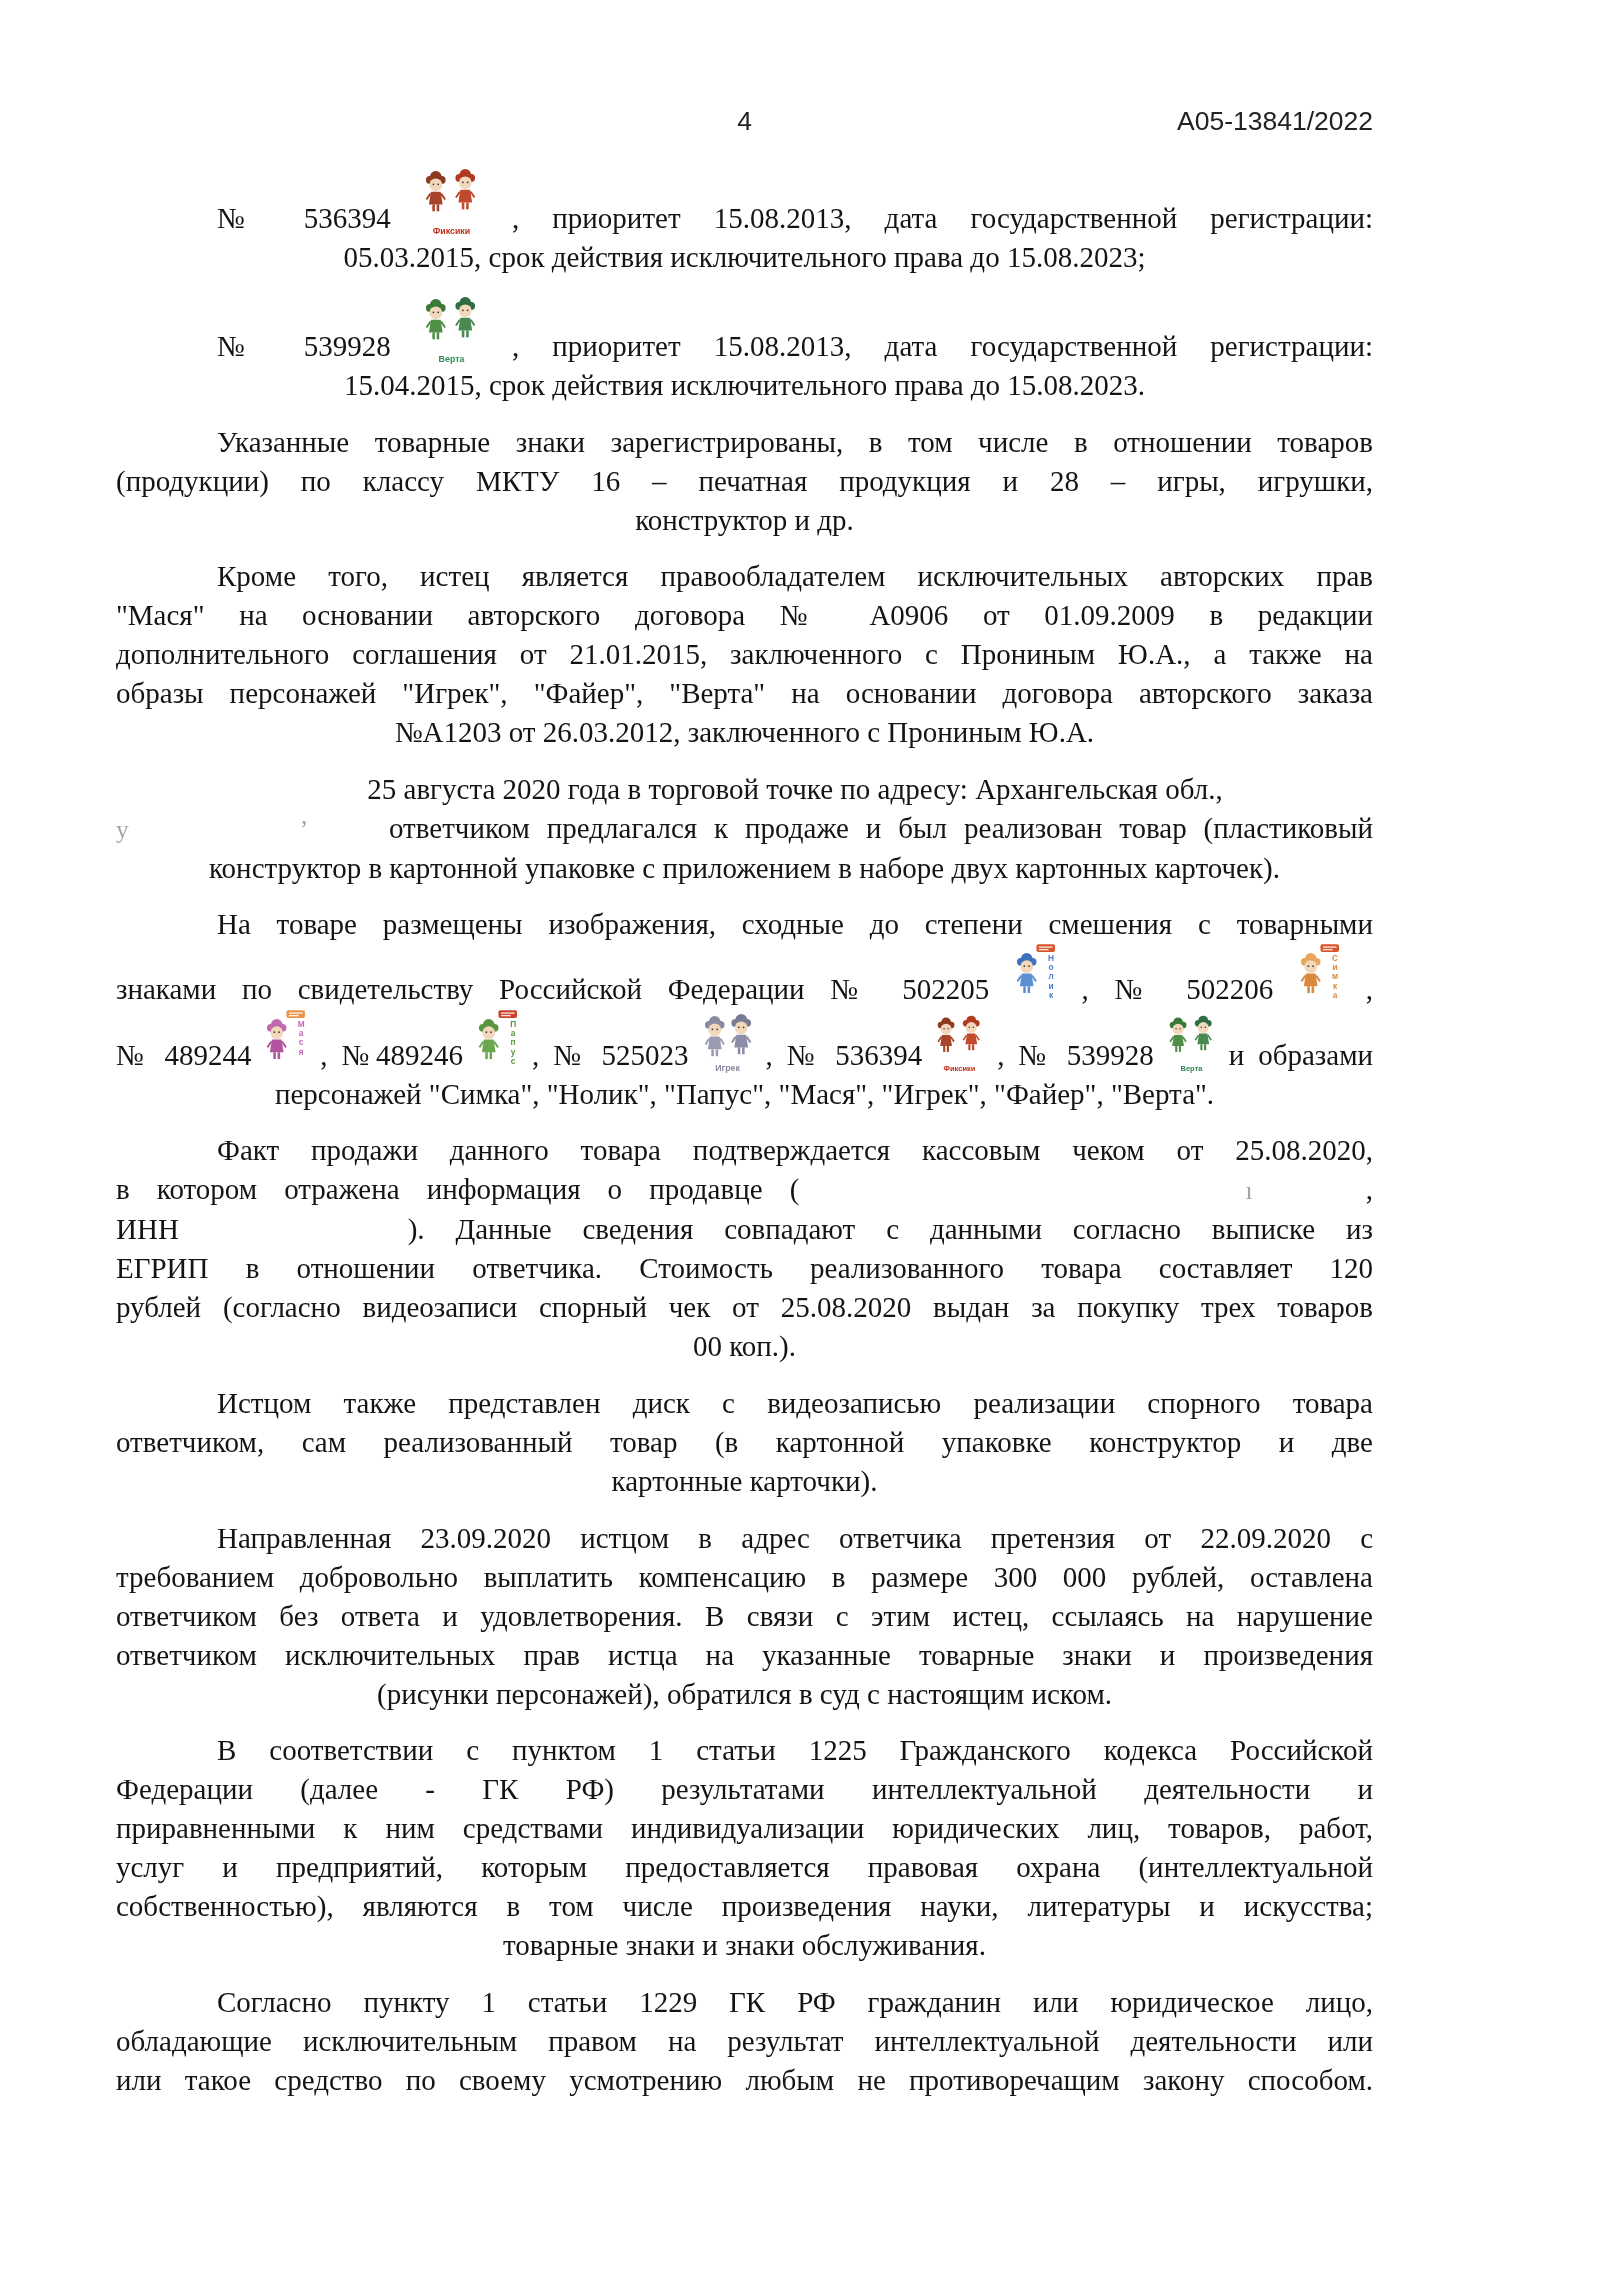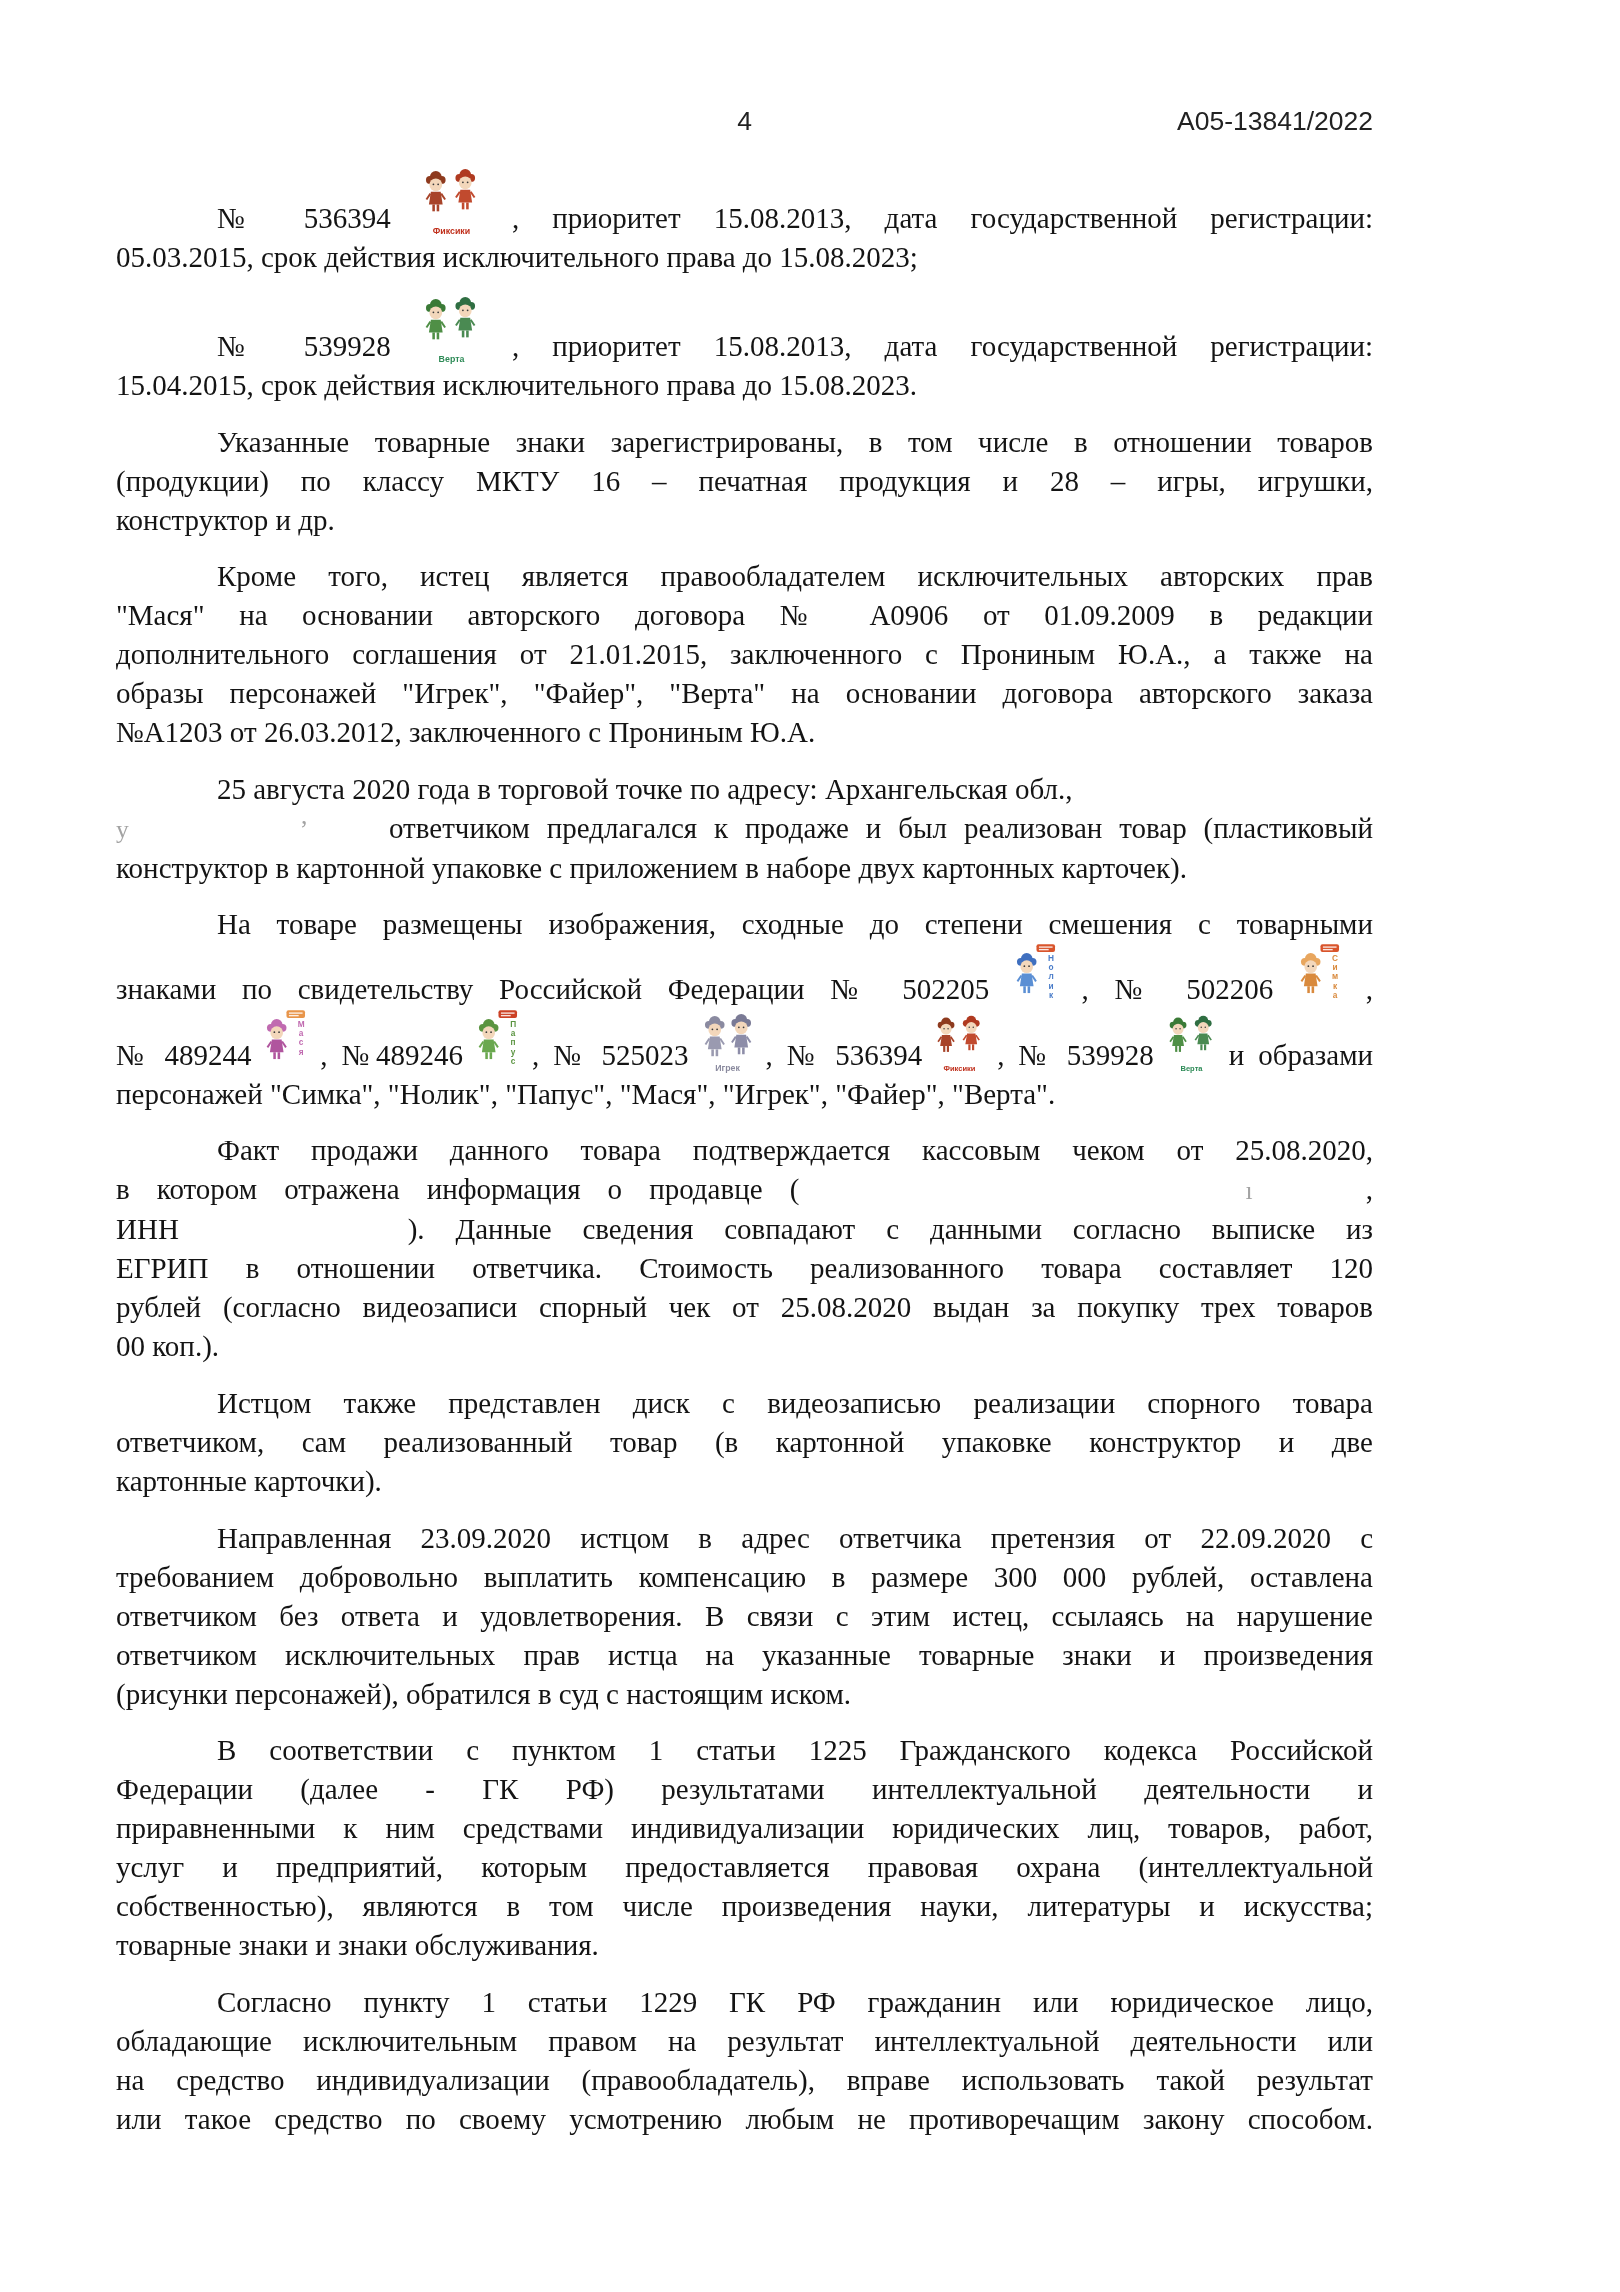--- a/index.html
+++ b/index.html
@@ -16,21 +16,21 @@
     font-family:"Liberation Sans","DejaVu Sans",sans-serif;
     font-size:26.5px;color:#222;
   }
   .page-num{position:absolute;left:0;width:100%;text-align:center;}
   .case-num{position:absolute;right:0;top:0;}
   .content{
     position:absolute;top:167px;left:116px;width:1257px;
     font-size:29px;line-height:39px;
   }
   .para{margin:0 0 17.6px 0;}
-  .line{text-align:left;}
+  .line{text-align:center;}
   .line.just{text-align:justify;text-align-last:justify;}
   .line.ind{padding-left:101px;}
   .run{white-space:normal;}
   .gap{display:inline-block;height:1px;}
   .faint{color:#a3a3a3;font-size:25.5px;}
   .tm-icon{display:inline-block;vertical-align:-7.8px;line-height:0;text-decoration:underline;}
   .tm-icon svg{display:block;}
 </style>
 </head>
 <body>
@@ -295,18 +295,17 @@
         <div class="line just ind"><span class="run">В соответствии с пунктом 1 статьи 1225 Гражданского кодекса Российской</span> </div>
         <div class="line just"><span class="run">Федерации (далее - ГК РФ) результатами интеллектуальной деятельности и</span> </div>
         <div class="line just"><span class="run">приравненными к ним средствами индивидуализации юридических лиц, товаров, работ,</span> </div>
         <div class="line just"><span class="run">услуг и предприятий, которым предоставляется правовая охрана (интеллектуальной</span> </div>
         <div class="line just"><span class="run">собственностью), являются в том числе произведения науки, литературы и искусства;</span> </div>
         <div class="line"><span class="run">товарные знаки и знаки обслуживания.</span> </div>
       </div>
       <div class="para">
         <div class="line just ind"><span class="run">Согласно пункту 1 статьи 1229 ГК РФ гражданин или юридическое лицо,</span> </div>
         <div class="line just"><span class="run">обладающие исключительным правом на результат интеллектуальной деятельности или</span> </div>
-        <div class="line just"><span class="run">на средство индивидуализации (правообладатель), вправе использовать такой результат</span> </div>
         <div class="line just"><span class="run">или такое средство по своему усмотрению любым не противоречащим закону способом.</span> </div>
       </div>
     </div>
 </div>
 
 
 </body></html>

